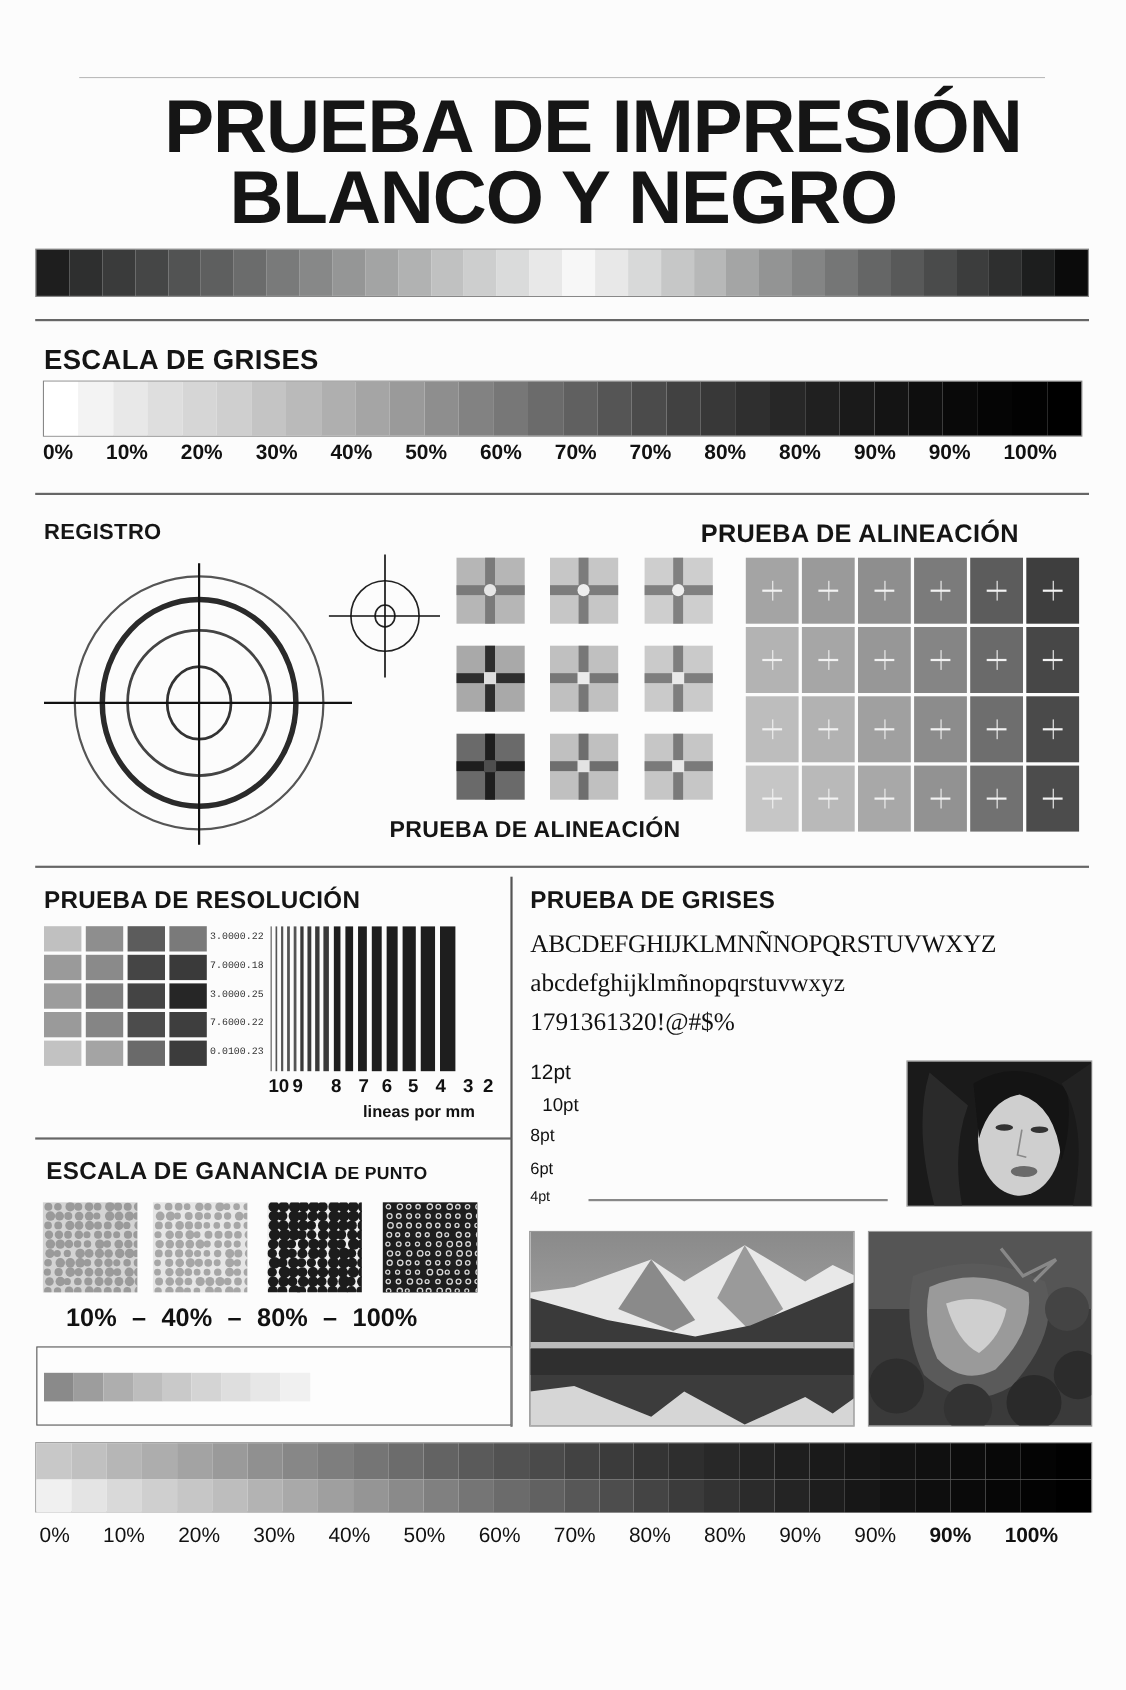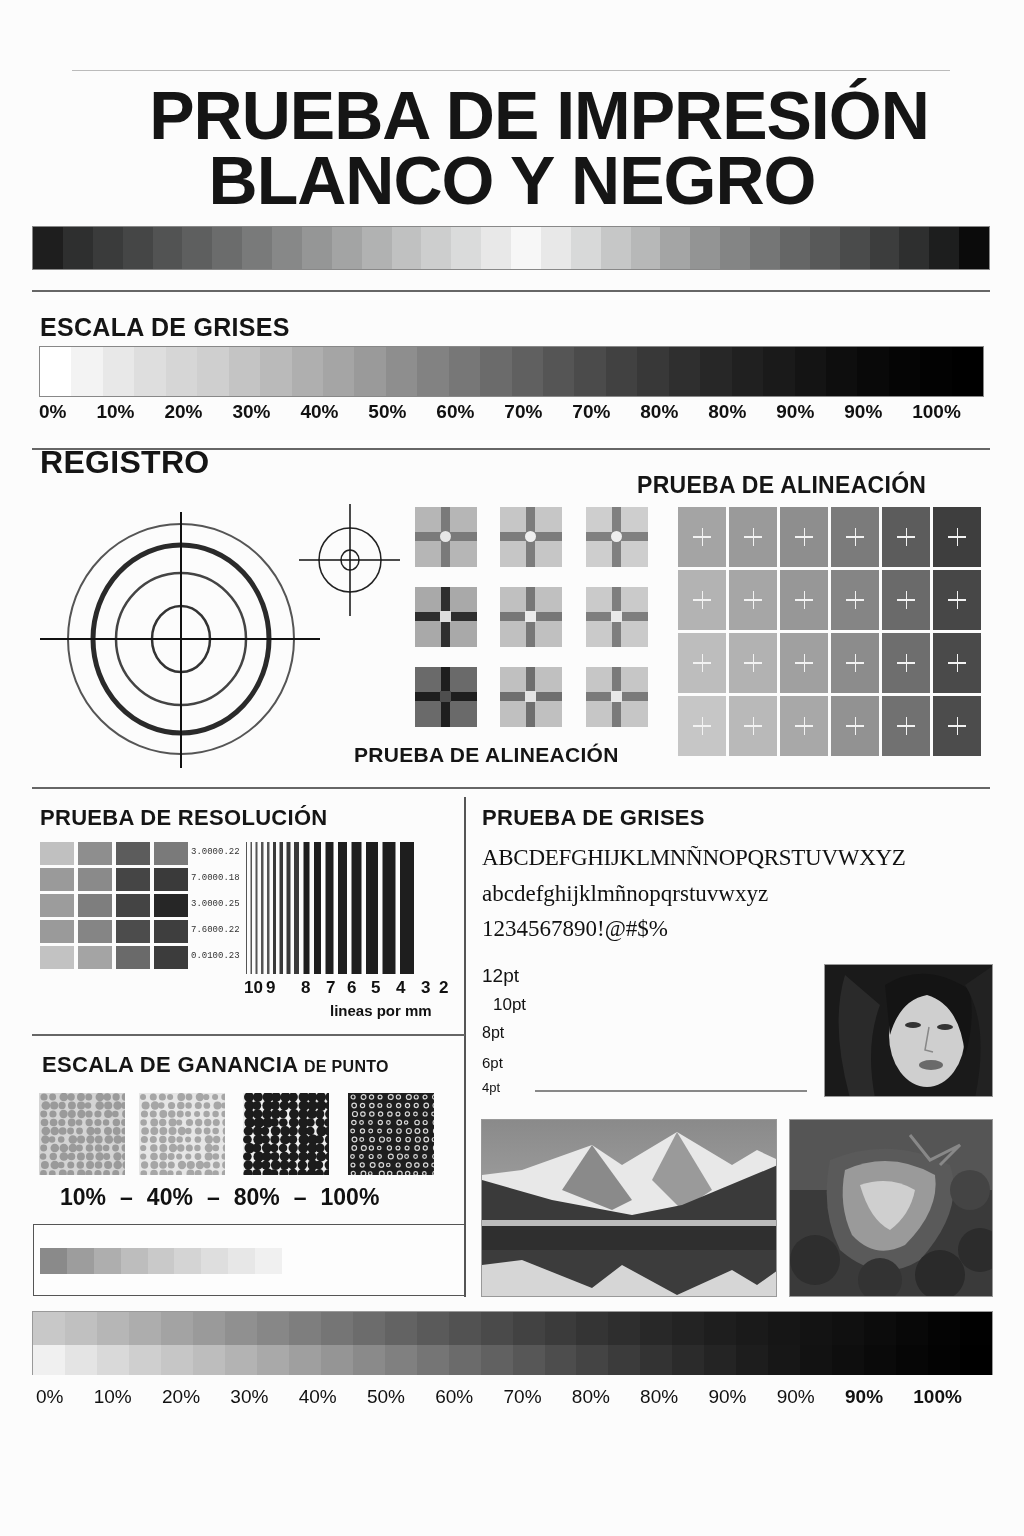--- a/index.html
+++ b/index.html
@@ -113,21 +113,21 @@
     <span>70%</span>
     <span>70%</span>
     <span>80%</span>
     <span>80%</span>
     <span>90%</span>
     <span>90%</span>
     <span>100%</span>
   </div>
 <div class="hr" style="left:32px;top:448px;width:958px;"></div>
 
-<div class="sec" style="left:40px;top:444px;font-size:32px;">REGISTRO</div>
+<div class="sec" style="left:40px;top:473px;font-size:20px;">REGISTRO</div>
 <svg class="abs" style="left:38px;top:510px;" width="284" height="262" viewBox="0 0 284 262">
   <ellipse cx="143" cy="129" rx="113" ry="115" fill="none" stroke="#555" stroke-width="2"></ellipse>
   <ellipse cx="143" cy="129" rx="88" ry="94" fill="none" stroke="#2a2a2a" stroke-width="5"></ellipse>
   <ellipse cx="143" cy="129" rx="65" ry="66" fill="none" stroke="#444" stroke-width="2.5"></ellipse>
   <ellipse cx="143" cy="129" rx="29" ry="33" fill="none" stroke="#333" stroke-width="2.5"></ellipse>
   <line x1="2" y1="129" x2="282" y2="129" stroke="#111" stroke-width="2"></line>
   <line x1="143" y1="2" x2="143" y2="258" stroke="#111" stroke-width="2"></line>
 </svg>
 <svg class="abs" style="left:298px;top:503px;" width="104" height="114" viewBox="0 0 104 114">
   <ellipse cx="52" cy="57" rx="31" ry="32" fill="none" stroke="#222" stroke-width="1.5"></ellipse>
@@ -712,21 +712,21 @@
     <div style="background: rgb(201, 201, 201);"></div>
     <div style="background: rgb(212, 212, 212);"></div>
     <div style="background: rgb(222, 222, 222);"></div>
     <div style="background: rgb(231, 231, 231);"></div>
     <div style="background: rgb(240, 240, 240);"></div>
   </div>
 
 <div class="sec" style="left:482px;top:805px;font-size:22px;">PRUEBA DE GRISES</div>
 <div class="abs serif" style="left:482px;top:845px;font-size:23px;letter-spacing:-0.3px;white-space:nowrap;text-align:right;">ABCDEFGHIJKLMNÑNOPQRSTUVWXYZ</div>
 <div class="abs serif" style="left:482px;top:881px;font-size:23px;white-space:nowrap;">abcdefghijklmñnopqrstuvwxyz</div>
-<div class="abs serif" style="left:482px;top:916px;font-size:23px;white-space:nowrap;">1234567890!@#$%</div>
+<div class="abs serif" style="left:482px;top:916px;font-size:23px;white-space:nowrap;">1791361320!@#$%</div>
 <div id="ptSizes">
     <div class="abs" style="left: 482px; top: 965px; font-size: 19px;">12pt</div>
     <div class="abs" style="left: 482px; top: 995px; font-size: 17px; margin-left: 11px;">10pt</div>
     <div class="abs" style="left: 482px; top: 1024px; font-size: 16px;">8pt</div>
     <div class="abs" style="left: 482px; top: 1054px; font-size: 15px;">6pt</div>
     <div class="abs" style="left: 482px; top: 1080px; font-size: 13px;">4pt</div>
   </div>
 <div class="abs" style="left:535px;top:1090px;width:272px;height:1.5px;background:#888;"></div>
 
 <div class="photo" style="left:824px;top:964px;width:169px;height:133px;background:radial-gradient(ellipse 30px 45px at 60% 55%,#d8d8d8 0%,#b0b0b0 60%,transparent 62%),radial-gradient(ellipse 70px 80px at 60% 50%,#3a3a3a 0%,#181818 100%);">

